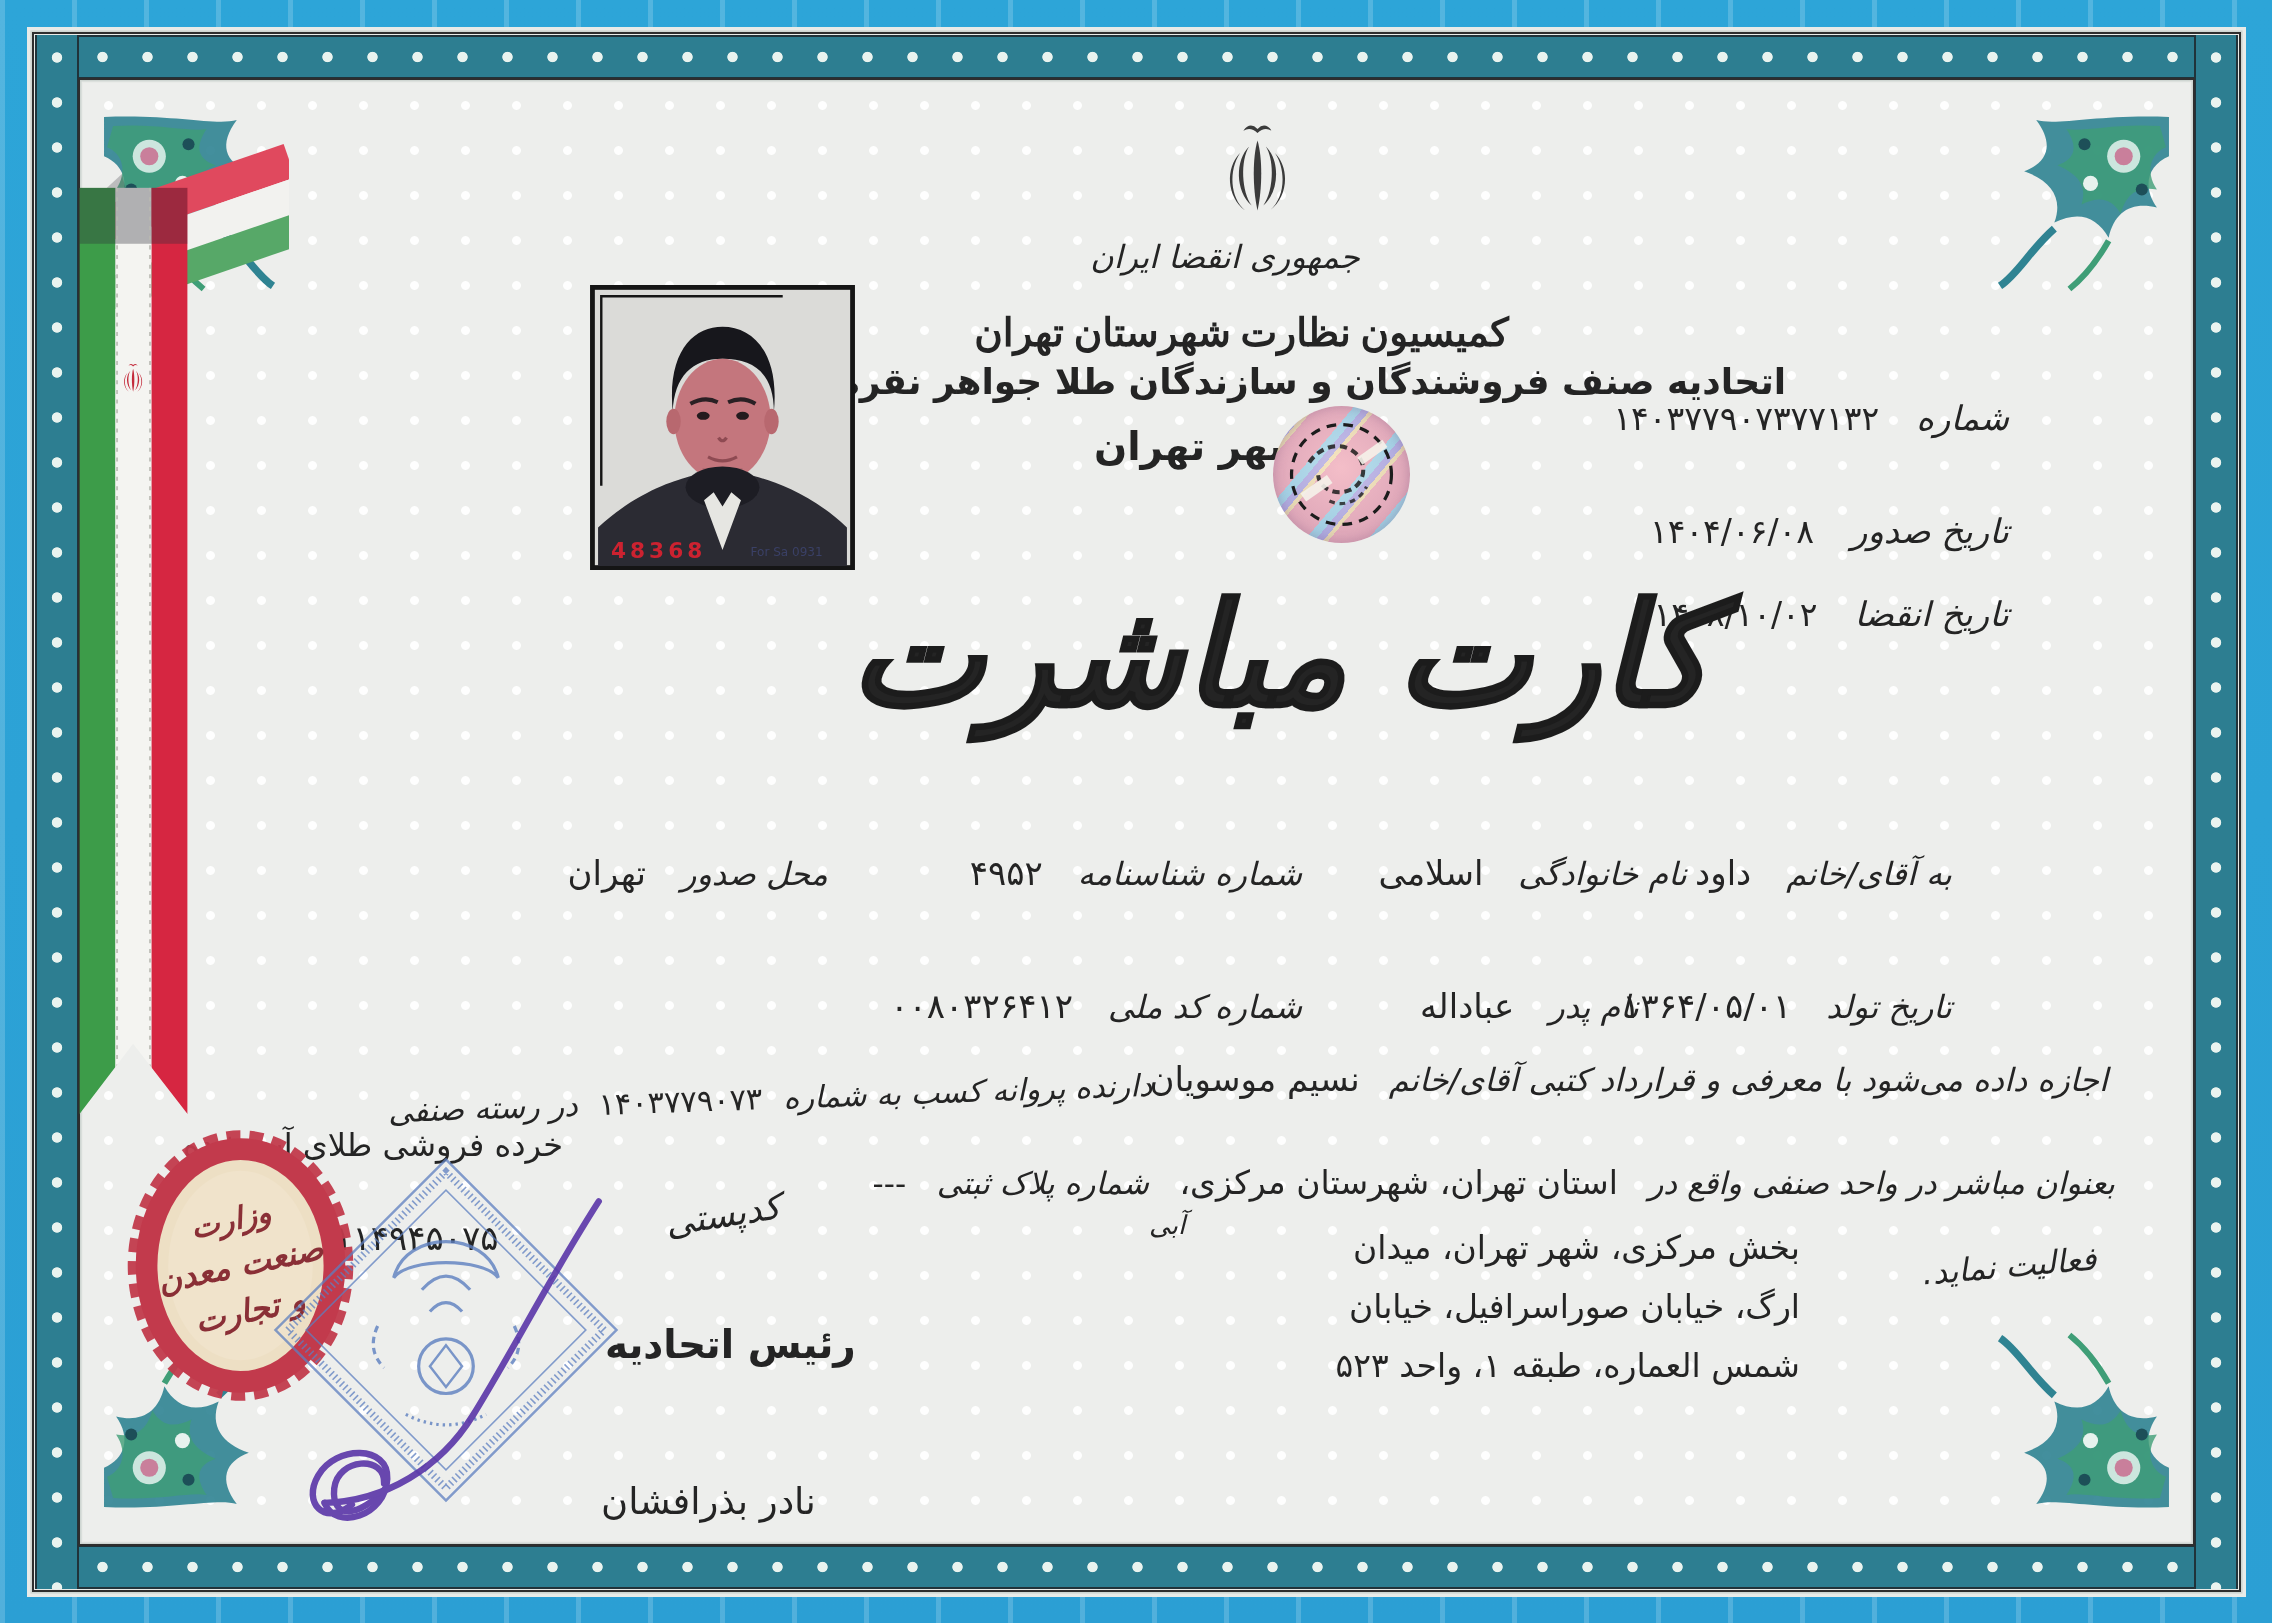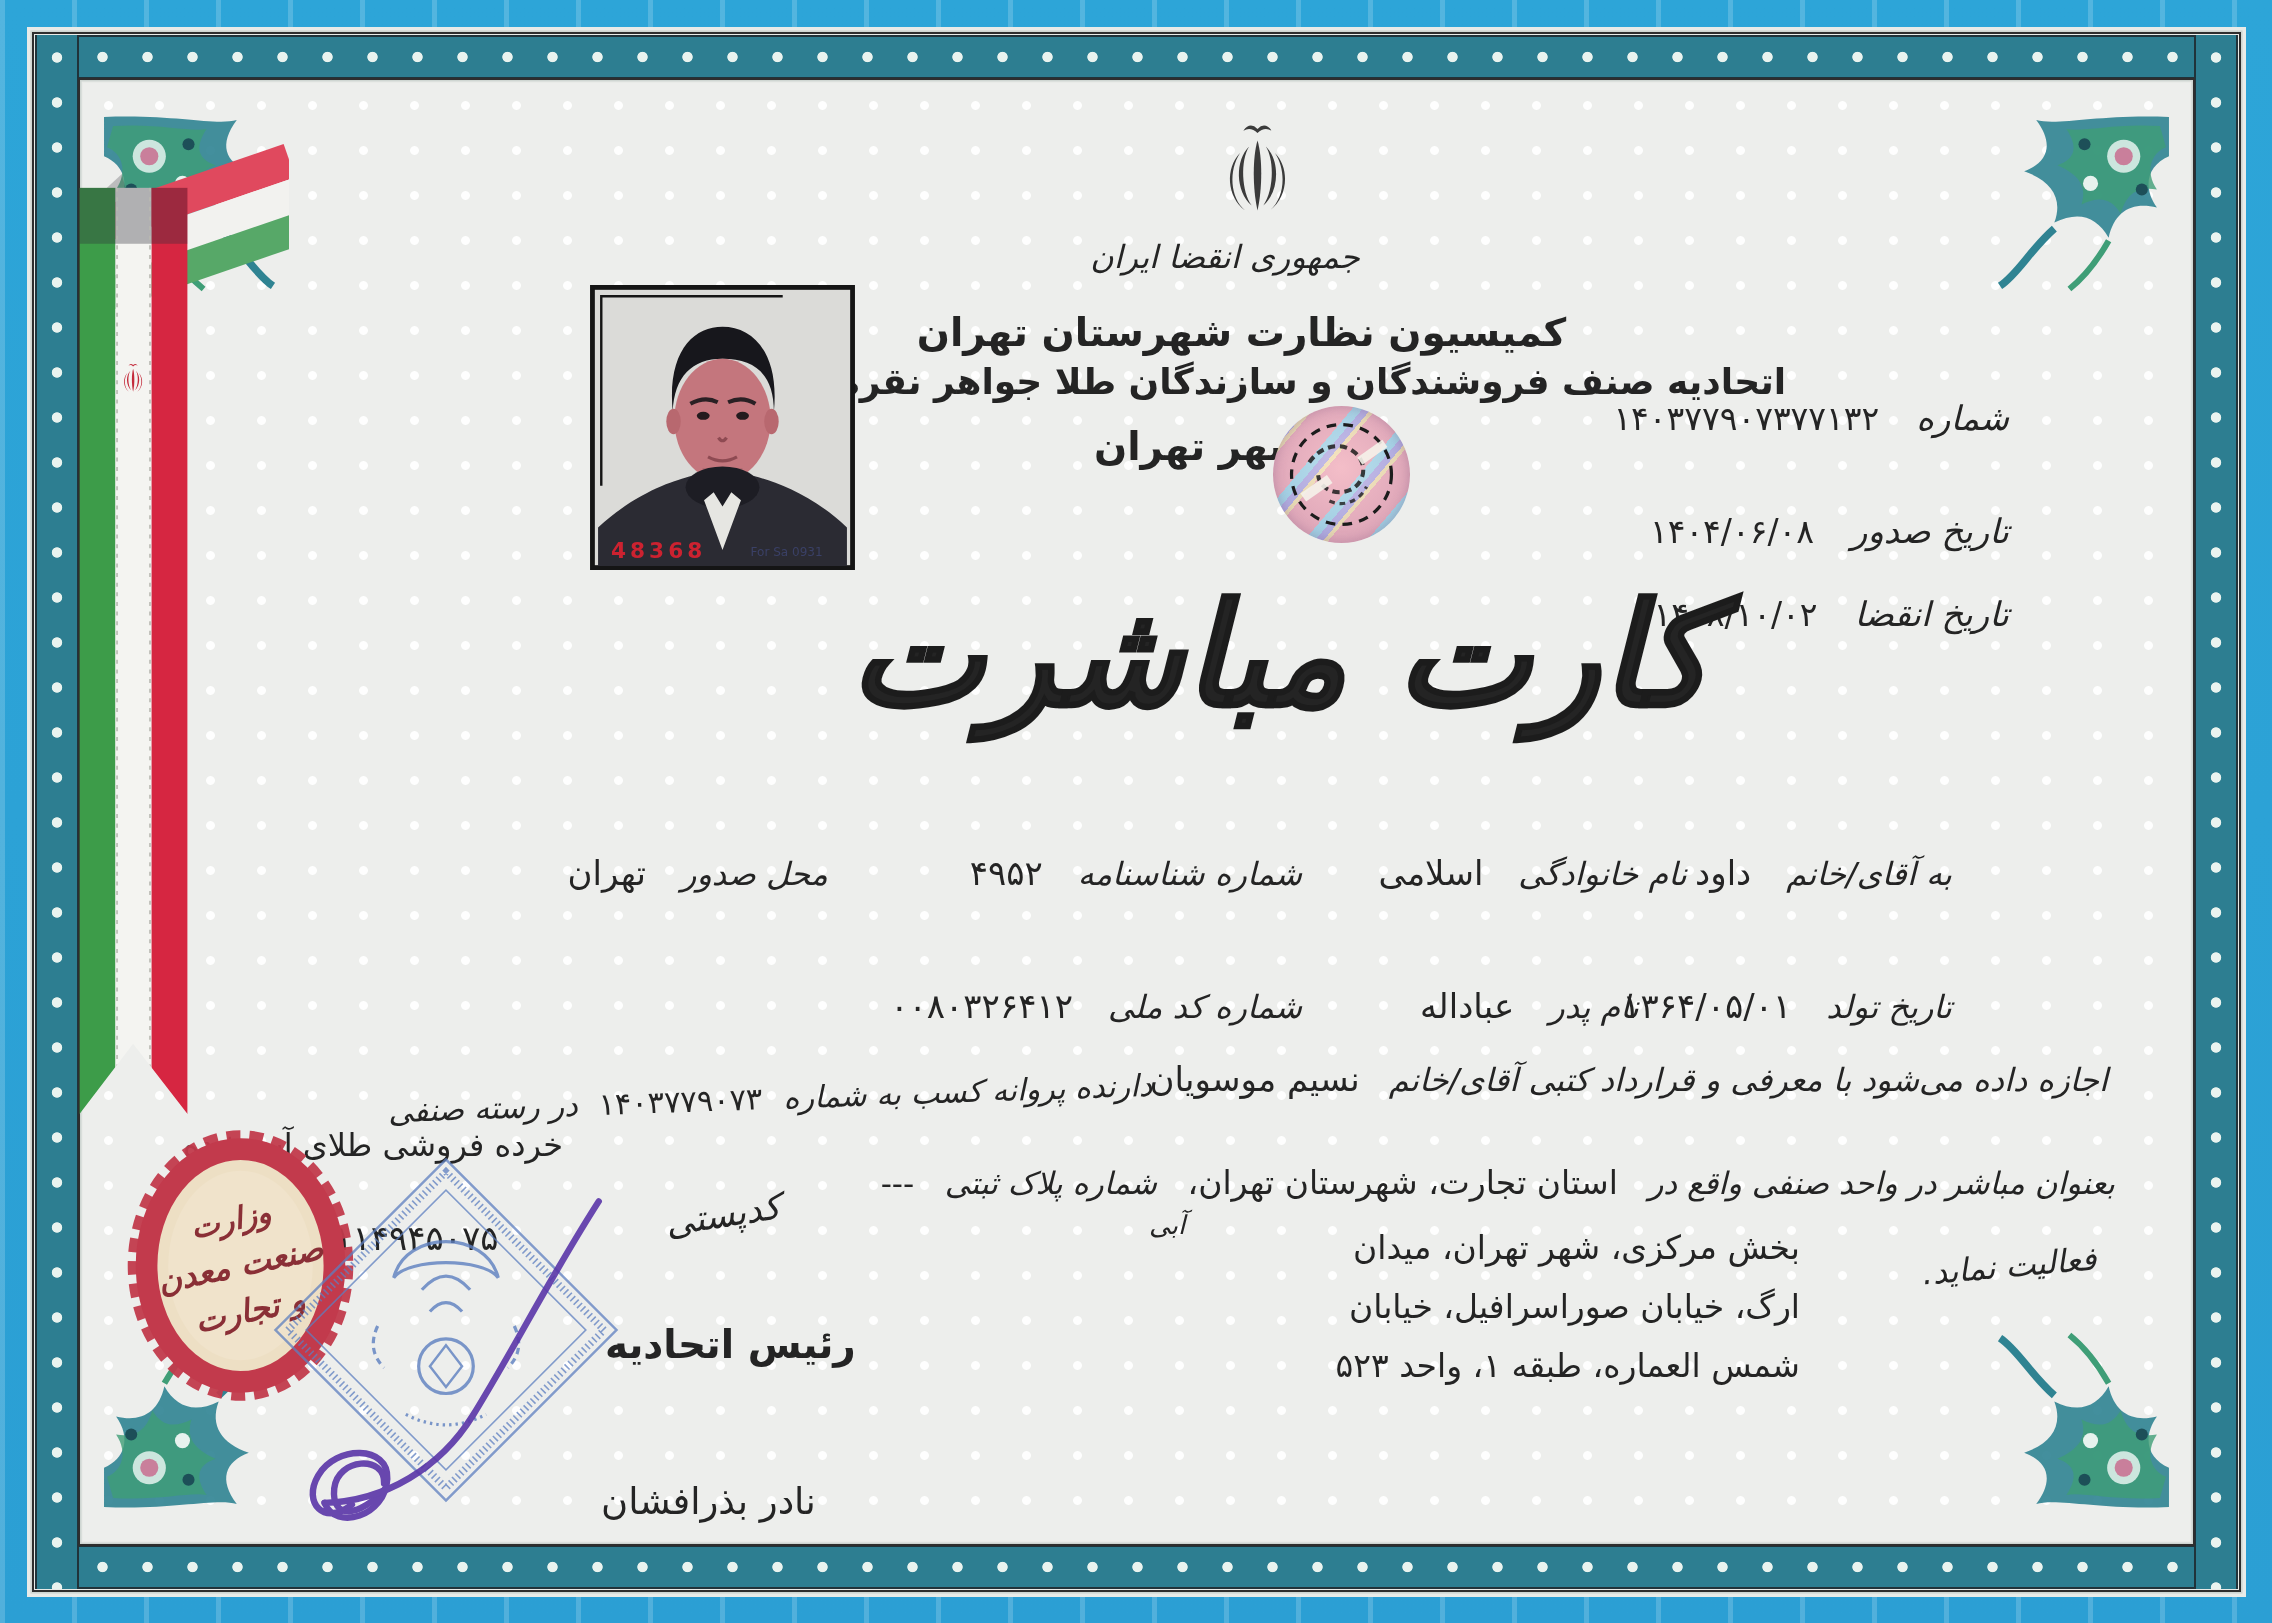--- a/index.html
+++ b/index.html
@@ -28,21 +28,21 @@
   .orn.br{right:98px;bottom:101px;transform:scale(-1,-1);}
   
   .t{position:absolute;white-space:nowrap;direction:rtl;color:#242424;}
   .nas{font-style:italic;}              
   .typ{font-style:normal;}              
   .bold{font-weight:bold;}
   .row{display:flex;align-items:baseline;}
   .ctr{text-align:center;}
   
   .country{left:980px;top:238px;width:490px;font-size:32px;}
-  .hdr1{left:880px;top:310px;width:723px;font-size:39px;}
+  .hdr1{left:880px;top:310px;width:723px;font-size:39px;font-family:Liberation Serif, serif;}
   .hdr2{left:667px;top:361px;width:1165px;font-size:36px;}
   .hdr3{left:1068px;top:424px;width:265px;font-size:39px;}
   .card-title{left:819px;top:572px;width:924px;font-size:143px;font-weight:bold;font-style:italic;
               -webkit-text-stroke:2px #1c1c1c;letter-spacing:3.2px;}
   .meta{gap:37px;font-size:33px;}
   .meta .lab{font-size:34px;}
   .m-serial{right:264px;top:398px;}
   .m-issue{right:264px;top:511px;}
   .m-expiry{right:264px;top:594px;}
   .fld{gap:35px;font-size:34px;}
@@ -235,21 +235,21 @@
   </div>
   <div class="t row p-license">
     <span class="nas">دارنده پروانه کسب به شماره</span>
     <span class="typ">۱۴۰۳۷۷۹۰۷۳</span>
     <span class="nas">در رسته صنفی</span>
   </div>
   <div class="t typ p-cat">خرده فروشی طلای آب شده</div>
 
   <div class="t row p-line2">
     <span class="nas">بعنوان مباشر در واحد صنفی واقع در</span>
-    <span class="typ" style="font-size:33px">استان تجارت، شهرستان تهران،</span>
+    <span class="typ" style="font-size:33px">استان تهران، شهرستان مرکزی،</span>
     <span class="nas">شماره پلاک ثبتی</span>
     <span class="typ">---</span>
   </div>
   <div class="t nas p-abi">آبی</div>
 
   <div class="t nas p-postal-lab">کدپستی</div>
   <div class="t typ p-postal-val">۱۱۱۴۹۴۵۰۷۵</div>
 
   <div class="t typ addr">
     <div>بخش مرکزی، شهر تهران، میدان</div>

